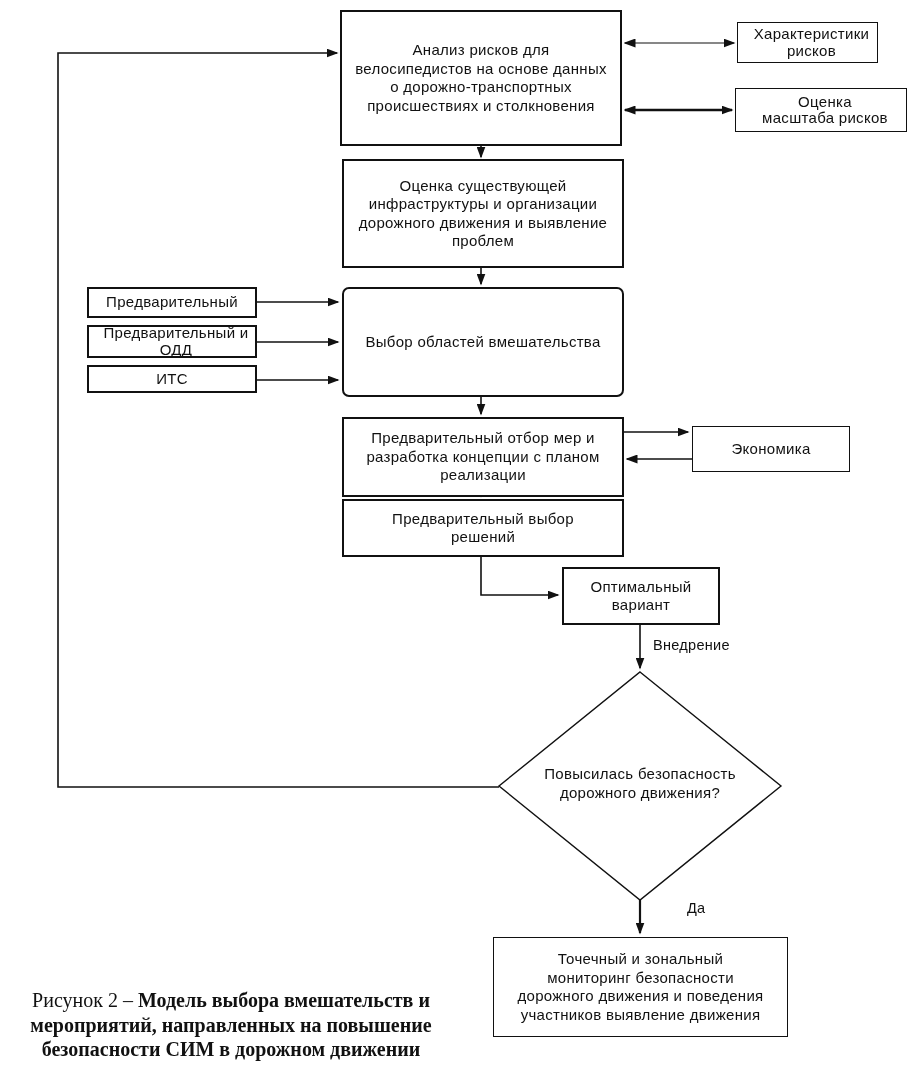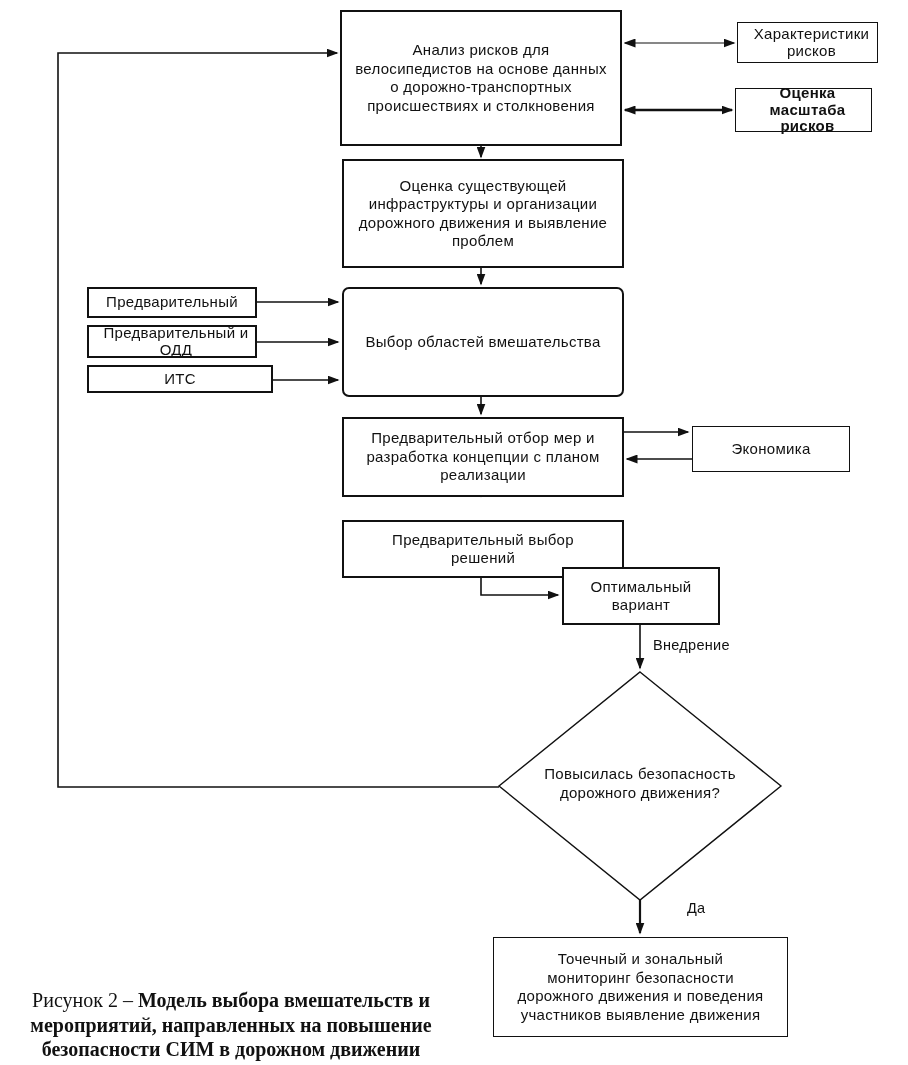--- a/index.html
+++ b/index.html
@@ -77,21 +77,21 @@
     </div>
   </div>
 
   <div class="node thin compact" style="left:737px;top:22px;width:141px;height:41px;">
     <div>
       <div>Характеристики</div>
       <div>рисков</div>
     </div>
   </div>
 
-  <div class="node thin compact" style="left:735px;top:88px;width:137px;height:44px;font-weight:bold;">
+  <div class="node thin compact" style="left:735px;top:88px;width:172px;height:44px;">
     <div>
       <div>Оценка</div>
       <div>масштаба рисков</div>
     </div>
   </div>
 
   <div class="node" style="left:342px;top:159px;width:282px;height:109px;">
     <div>
       <div>Оценка существующей</div>
       <div>инфраструктуры и организации</div>
@@ -104,41 +104,41 @@
     <div>Предварительный</div>
   </div>
 
   <div class="node compact" style="left:87px;top:325px;width:170px;height:33px;">
     <div>
       <div>Предварительный и</div>
       <div>ОДД</div>
     </div>
   </div>
 
-  <div class="node" style="left:87px;top:365px;width:186px;height:28px;">
+  <div class="node" style="left:87px;top:365px;width:170px;height:28px;">
     <div>ИТС</div>
   </div>
 
   <div class="node" style="left:342px;top:287px;width:282px;height:110px;border-radius:7px;">
     <div>Выбор областей вмешательства</div>
   </div>
 
   <div class="node" style="left:342px;top:417px;width:282px;height:80px;">
     <div>
       <div>Предварительный отбор мер и</div>
       <div>разработка концепции с планом</div>
       <div>реализации</div>
     </div>
   </div>
 
   <div class="node thin" style="left:692px;top:426px;width:158px;height:46px;">
     <div>Экономика</div>
   </div>
 
-  <div class="node" style="left:342px;top:499px;width:282px;height:58px;margin-top:21px;">
+  <div class="node" style="left:342px;top:499px;width:282px;height:58px;">
     <div>
       <div>Предварительный выбор</div>
       <div>решений</div>
     </div>
   </div>
 
   <div class="node" style="left:562px;top:567px;width:158px;height:58px;">
     <div>
       <div>Оптимальный</div>
       <div>вариант</div>

